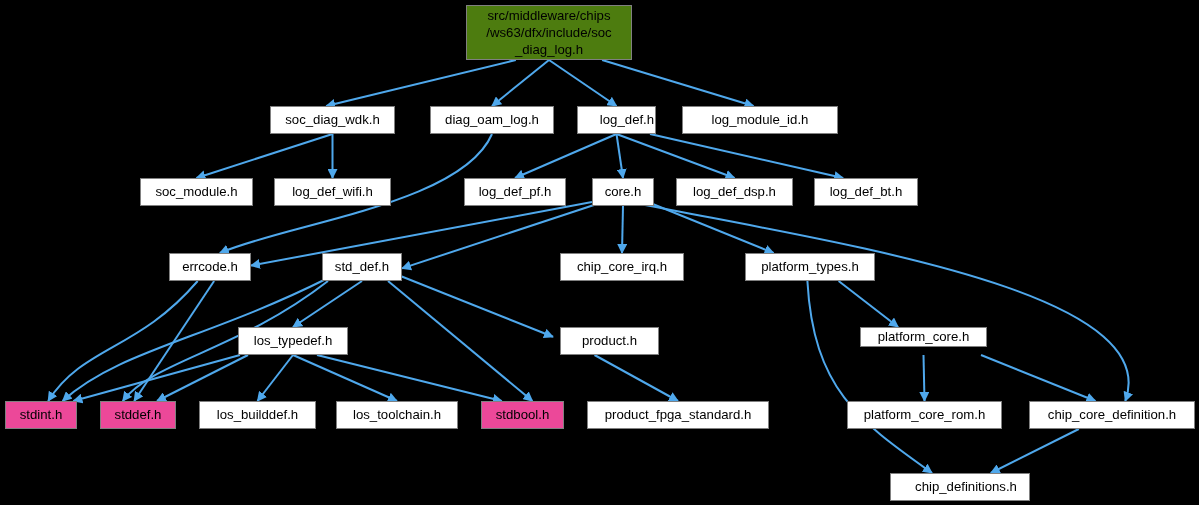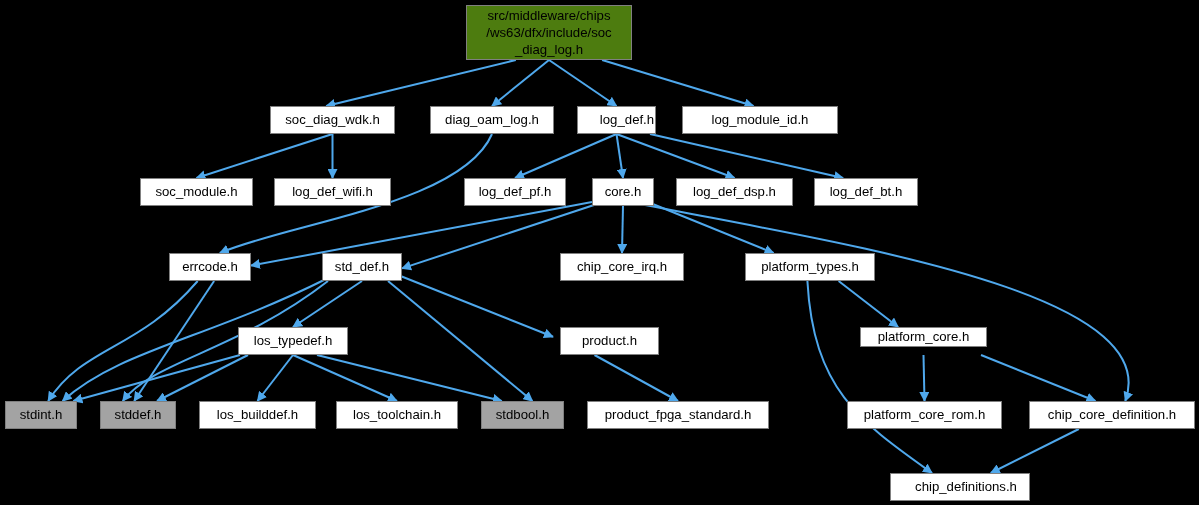--- a/index.html
+++ b/index.html
@@ -34,21 +34,21 @@
     line-height: 15.5px;
     text-align: center;
     display: flex;
     align-items: center;
     justify-content: center;
     white-space: pre;
     letter-spacing: 0px;
     z-index: 5;
   }
   .node.lightgray {
-    background: #a3a3a3;
+    background: #ec4899;
   }
   .node.root {
     background: #4d7c0f;
     white-space: pre-line;
     line-height: 17px;
     padding: 12px 4px;
   }
 </style>
 </head>
 <body>

